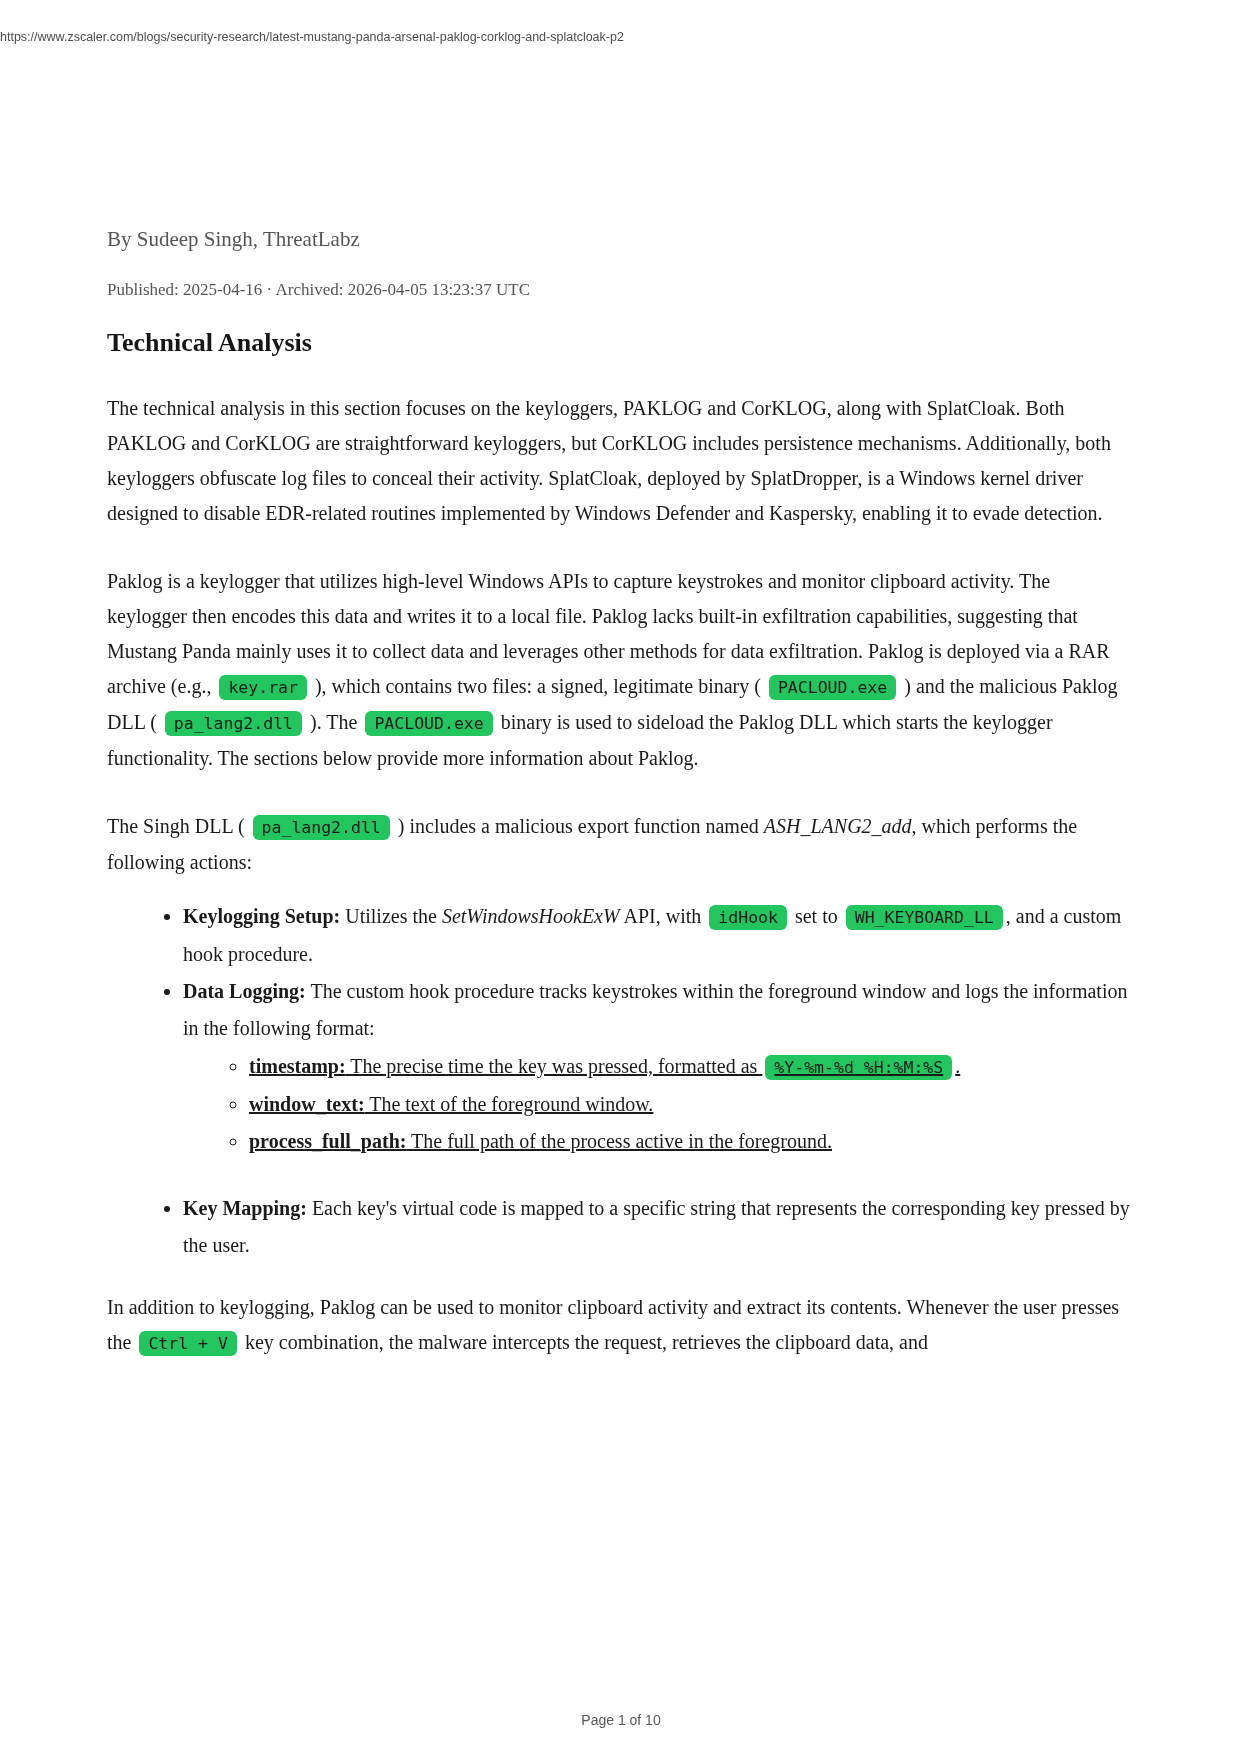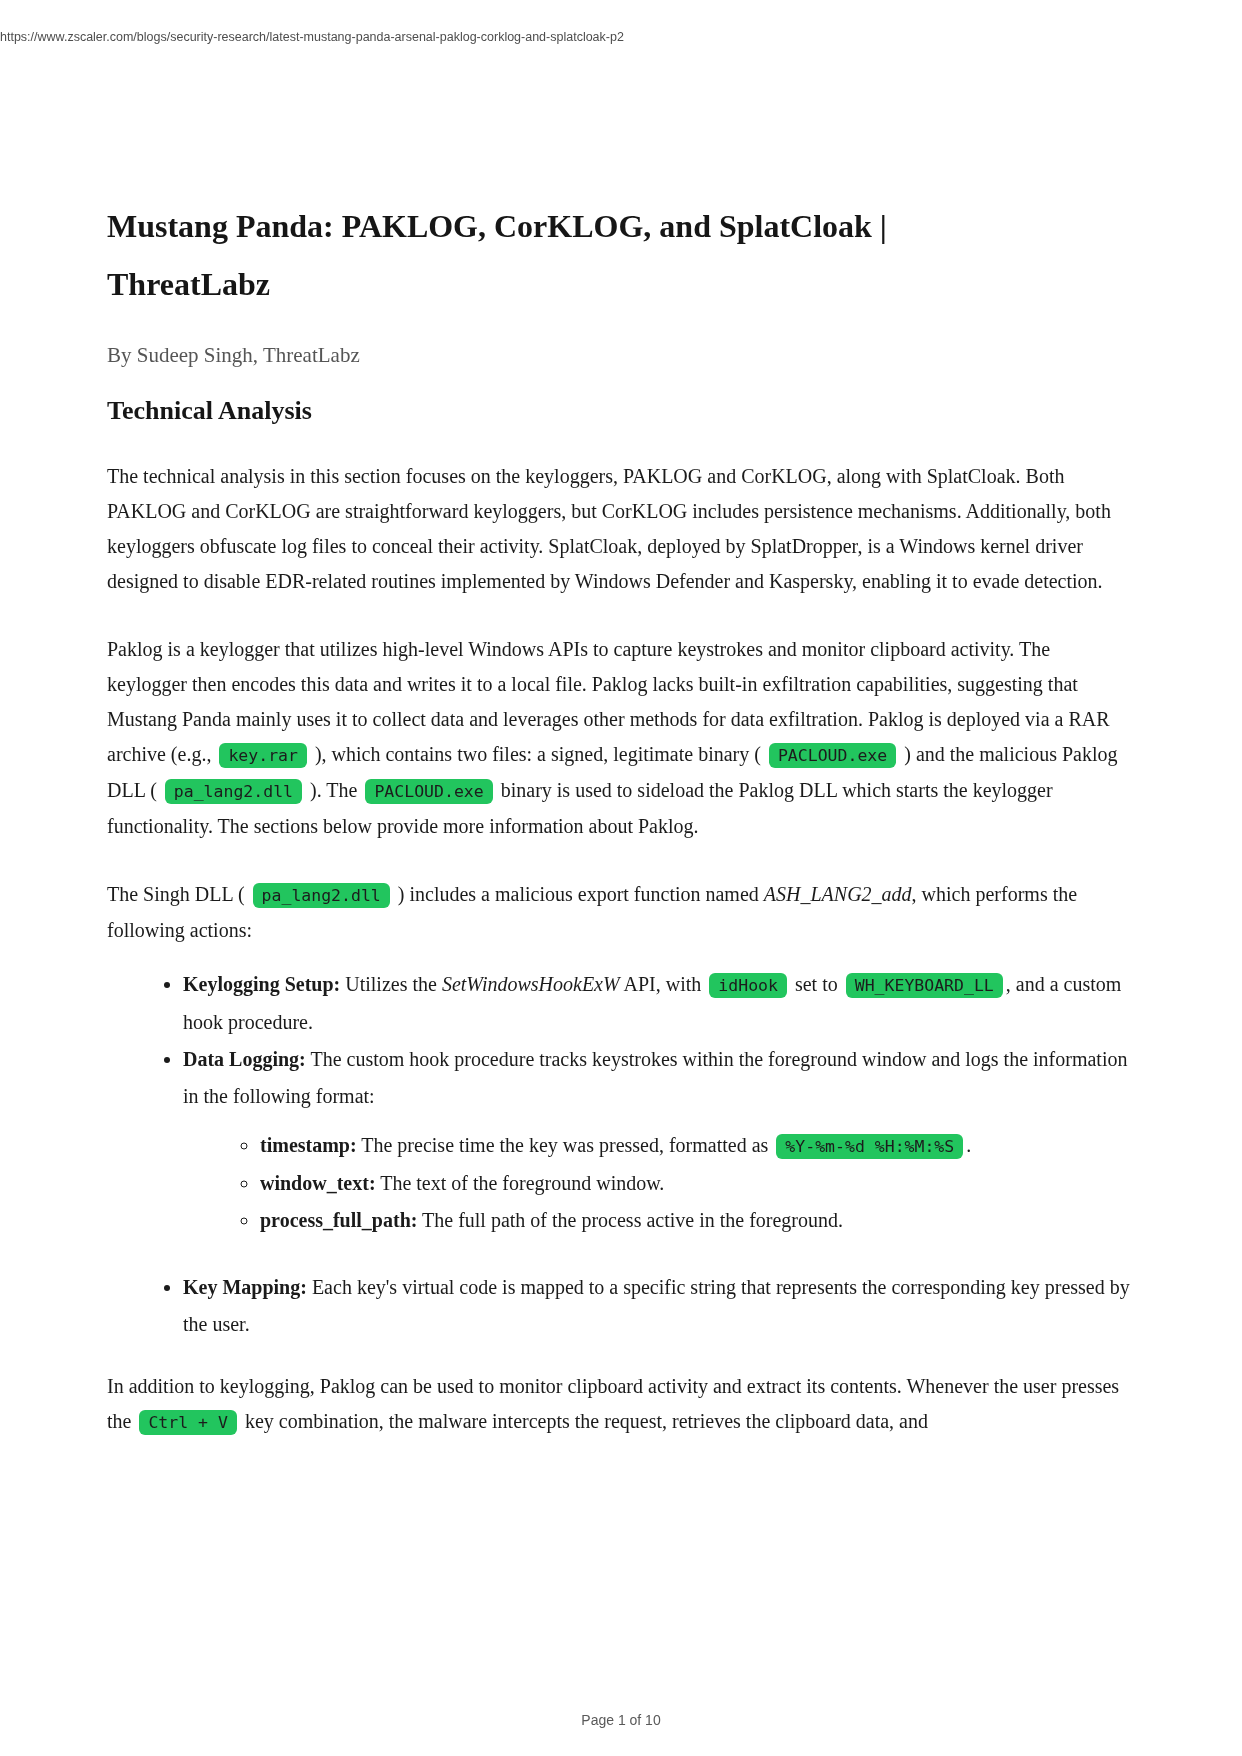--- a/index.html
+++ b/index.html
@@ -64,23 +64,24 @@
     font-size: 20px;
     line-height: 35px;
   }
   p.last { margin-top: 26px; }
   ul.l1 {
     margin: 18px 0 0;
     padding-left: 76px;
     list-style: disc;
   }
   ul.l2 {
-    margin: 12px;
+    margin: 1px;
     padding-left: 65px;
     list-style: circle;
+    text-decoration: underline;
   }
   li {
     font-size: 20px;
     line-height: 37px;
   }
   li.gap { margin-top: 30px; }
   strong { font-weight: bold; }
   em { font-style: italic; }
   code.inline {
     font-family: "DejaVu Sans Mono", monospace;
@@ -104,22 +105,22 @@
   }
 </style>
 </head>
 <body>
 
 <header class="url-header">
   <span>https://www.zscaler.com/blogs/security-research/latest-mustang-panda-arsenal-paklog-corklog-and-splatcloak-p2</span>
 </header>
 
 <main class="article">
-  <h1 class="title">Mustang Panda: PAKLOG, CorKLOG, and SplatCloak | ThreatLabz</h1>
   <p class="byline">By Sudeep Singh, ThreatLabz</p>
+  <p class="published">Published: 2025-04-16 · Archived: 2026-04-05 13:23:37 UTC</p>
 
   <h2 class="section">Technical Analysis</h2>
   <p class="body"><span>The technical analysis in this section focuses on the keyloggers, PAKLOG and CorKLOG, along with SplatCloak. Both PAKLOG and CorKLOG are straightforward keyloggers, but CorKLOG includes persistence mechanisms. Additionally, both keyloggers obfuscate log files to conceal their activity. SplatCloak, deployed by SplatDropper, is a Windows kernel driver designed to disable EDR-related routines implemented by Windows Defender and Kaspersky, enabling it to evade detection.</span></p>
 
   <p class="body"><span>Paklog is a keylogger that utilizes high-level Windows APIs to capture keystrokes and monitor clipboard activity. The keylogger then encodes this data and writes it to a local file. Paklog lacks built-in exfiltration capabilities, suggesting that Mustang Panda mainly uses it to collect data and leverages other methods for data exfiltration. Paklog is deployed via a RAR archive (e.g., </span><code class="inline">key.rar</code><span> ), which contains two files: a signed, legitimate binary ( </span><code class="inline">PACLOUD.exe</code><span> ) and the malicious Paklog DLL ( </span><code class="inline">pa_lang2.dll</code><span> ). The </span><code class="inline">PACLOUD.exe</code><span> binary is used to sideload the Paklog DLL which starts the keylogger functionality. The sections below provide more information about Paklog.</span></p>
   <p class="body"><span>The Singh DLL ( </span><code class="inline">pa_lang2.dll</code><span> ) includes a malicious export function named </span><em>ASH_LANG2_add</em><span>, which performs the following actions:</span></p>
 
   <ul class="l1">
     <li><strong>Keylogging Setup:</strong><span> Utilizes the </span><em>SetWindowsHookExW</em><span> API, with </span><code class="inline">idHook</code><span> set to </span><code class="inline">WH_KEYBOARD_LL</code><span>, and a custom hook procedure.</span></li>
     <li>

